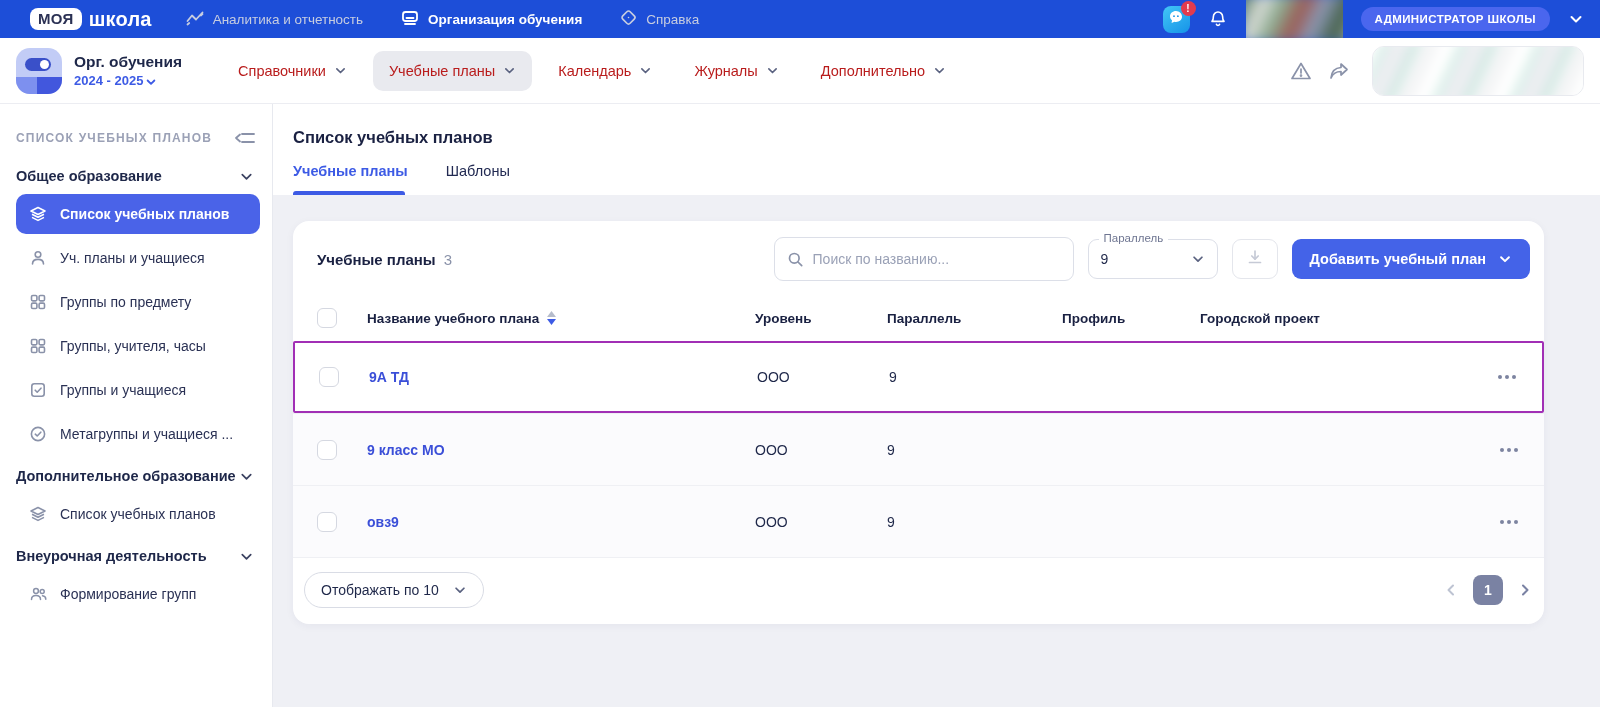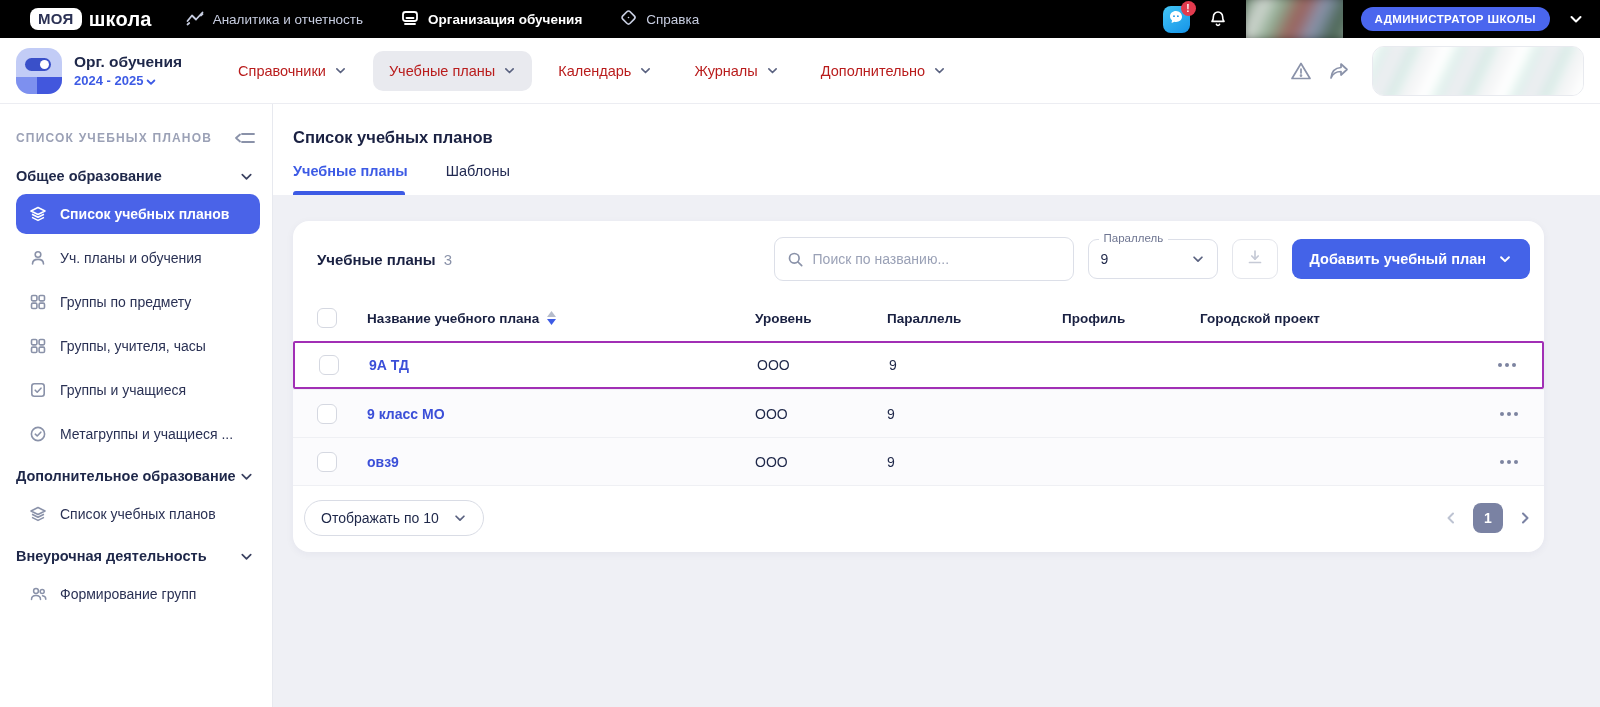--- a/index.html
+++ b/index.html
@@ -1,20 +1,20 @@
 <!DOCTYPE html>
 <html lang="ru"><head>
 <meta charset="utf-8">
 <style>
   * { margin:0; padding:0; box-sizing:border-box; }
   html,body { width:1600px; height:707px; overflow:hidden;
     font-family:"Liberation Sans", sans-serif; background:#EFF0F5; color:#1E2749; }
 
   
-  .topbar { height:38px; background:#000000; display:flex; padding:0 16px 0 30px; }
+  .topbar { height:38px; background:#1d4ed8; display:flex; padding:0 16px 0 30px; }
   .brand { display:flex; align-items:center; gap:7px; margin-right:34px; }
   .brand-badge { background:#fff; color:#2B3154; font-weight:bold; font-size:15px;
     padding:2px 8px 3px; border-radius:8px; letter-spacing:.3px; }
   .brand-name { color:#fff; font-weight:bold; font-size:20px; letter-spacing:.2px; }
   .topnav { display:flex; align-items:center; gap:38px; }
   .topnav-item { display:flex; align-items:center; gap:9px; color:#C7CDE0; font-size:13.5px; cursor:pointer; }
   .topnav-item.active { color:#fff; font-weight:bold; }
   .topnav-item svg { stroke:currentColor; }
   .topbar-right { margin-left:auto; display:flex; align-items:center; gap:18px; }
   .msgr { position:relative; width:27px; height:27px; border-radius:8px;
@@ -95,21 +95,21 @@
     display:flex; align-items:center; justify-content:center; color:#C6CAD6; cursor:pointer; }
   .add-btn { height:40px; background:#4463E8; border:none; border-radius:9px; color:#fff; font-weight:bold;
     font-size:14.5px; font-family:inherit; padding:0 18px; display:flex; align-items:center; gap:12px; cursor:pointer; }
   .add-btn .chev { display:flex; }
 
   .tgrid { display:grid; grid-template-columns:50px 388px 132px 175px 138px 1fr 70px; align-items:center; padding-left:24px; }
   .thead { height:46px; font-size:13.5px; font-weight:bold; color:#1A2142; }
   .th-name { display:flex; align-items:center; gap:8px; }
   .sort { display:flex; flex-direction:column; gap:2px; cursor:pointer; }
   .checkbox { width:20px; height:20px; border:1.5px solid #D5D8E1; border-radius:6px; background:#fff; cursor:pointer; }
-  .trow { height:48px; font-size:14px; color:#1E2749; border-top:1px solid #EFF0F4; background:#FBFBFD; }
+  .trow { height:72px; font-size:14px; color:#1E2749; border-top:1px solid #EFF0F4; background:#FBFBFD; }
   .trow.hl { background:#fff; border:2px solid #A12FB5; border-radius:2px; }
   .row-link { color:#3B4FD8; font-weight:bold; cursor:pointer; }
   .dots { display:flex; gap:3px; justify-content:flex-end; padding-right:26px; cursor:pointer; }
   .dots i { width:4px; height:4px; border-radius:50%; background:#7C84A0; }
 
   .card-foot { display:flex; align-items:center; border-top:1px solid #EFF0F4; padding:14px 11px 16px; }
   .perpage { display:flex; align-items:center; gap:14px; border:1px solid #D9DCE5; border-radius:999px;
     padding:9px 16px; font-size:14px; color:#1E2749; cursor:pointer; }
   .perpage .chev { color:#5A6280; display:flex; }
   .pager { margin-left:auto; display:flex; align-items:center; gap:14px; }
@@ -294,21 +294,21 @@
       </span>
       <span>Список учебных планов</span>
     </div>
     <div class="side-item">
       <span class="icn">
         <svg width="18" height="18" viewBox="0 0 18 18" fill="none" stroke="currentColor" stroke-width="1.6" stroke-linecap="round">
             <circle cx="9" cy="5.5" r="2.8"></circle>
             <path d="M3.5 15 c0-3 2.4-4.6 5.5-4.6 s5.5 1.6 5.5 4.6"></path>
           </svg>
       </span>
-      <span>Уч. планы и обучения</span>
+      <span>Уч. планы и учащиеся</span>
     </div>
     <div class="side-item">
       <span class="icn">
         <svg width="18" height="18" viewBox="0 0 18 18" fill="none" stroke="currentColor" stroke-width="1.6">
             <rect x="2.5" y="2.5" width="5.4" height="5.4" rx="1.3"></rect>
             <rect x="10.1" y="2.5" width="5.4" height="5.4" rx="1.3"></rect>
             <rect x="2.5" y="10.1" width="5.4" height="5.4" rx="1.3"></rect>
             <rect x="10.1" y="10.1" width="5.4" height="5.4" rx="1.3"></rect>
           </svg>
       </span>

